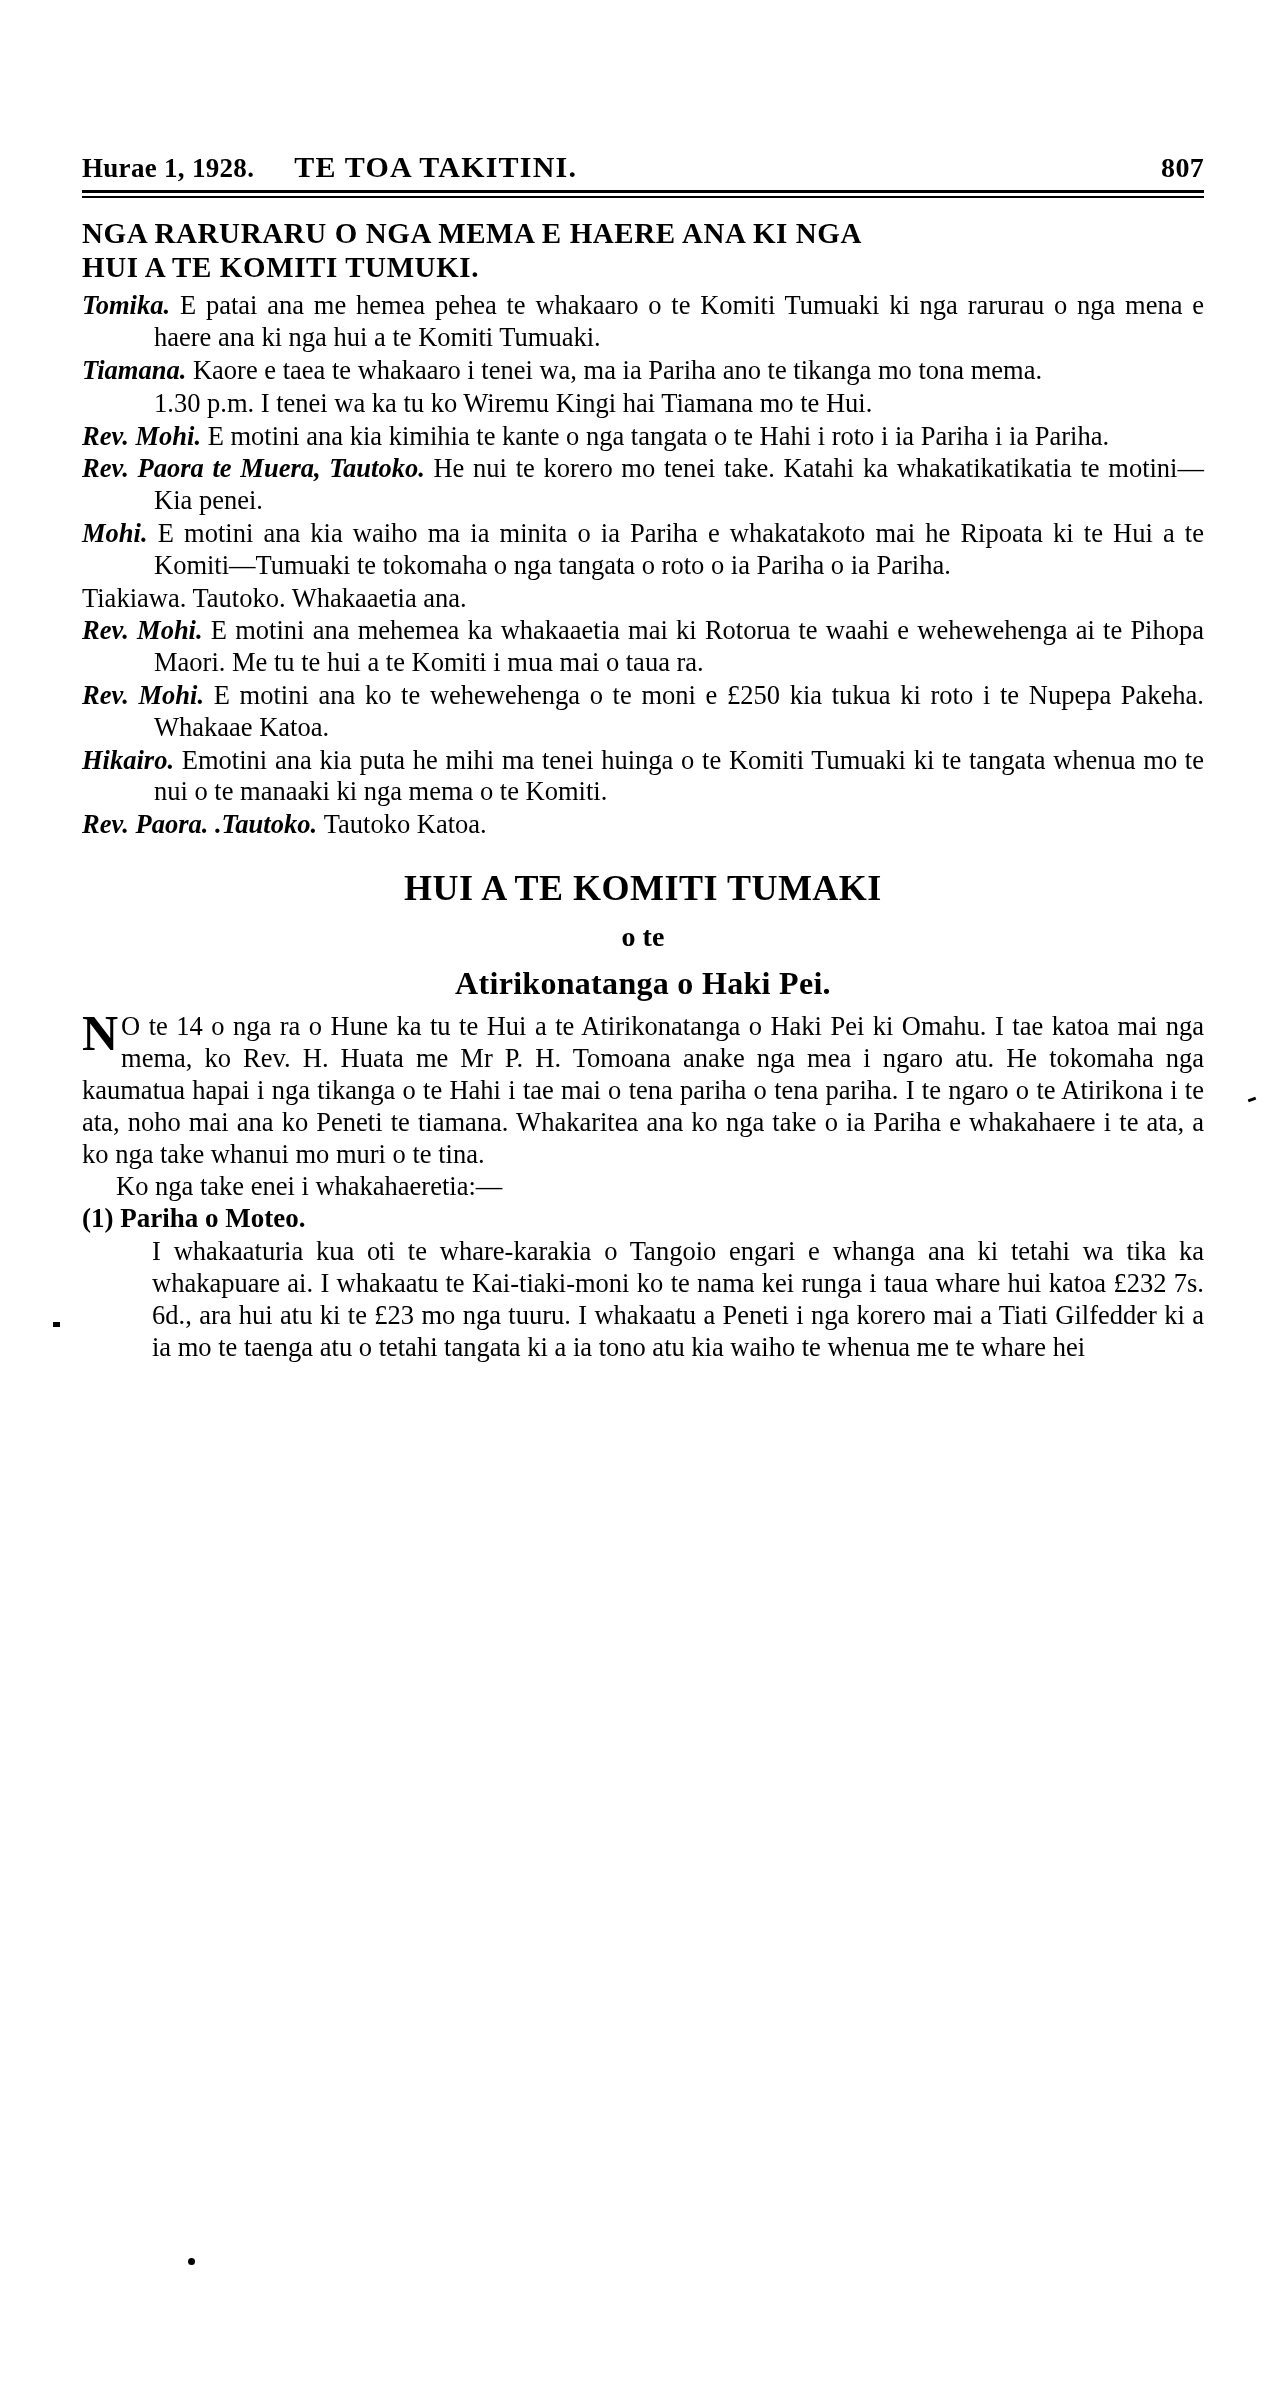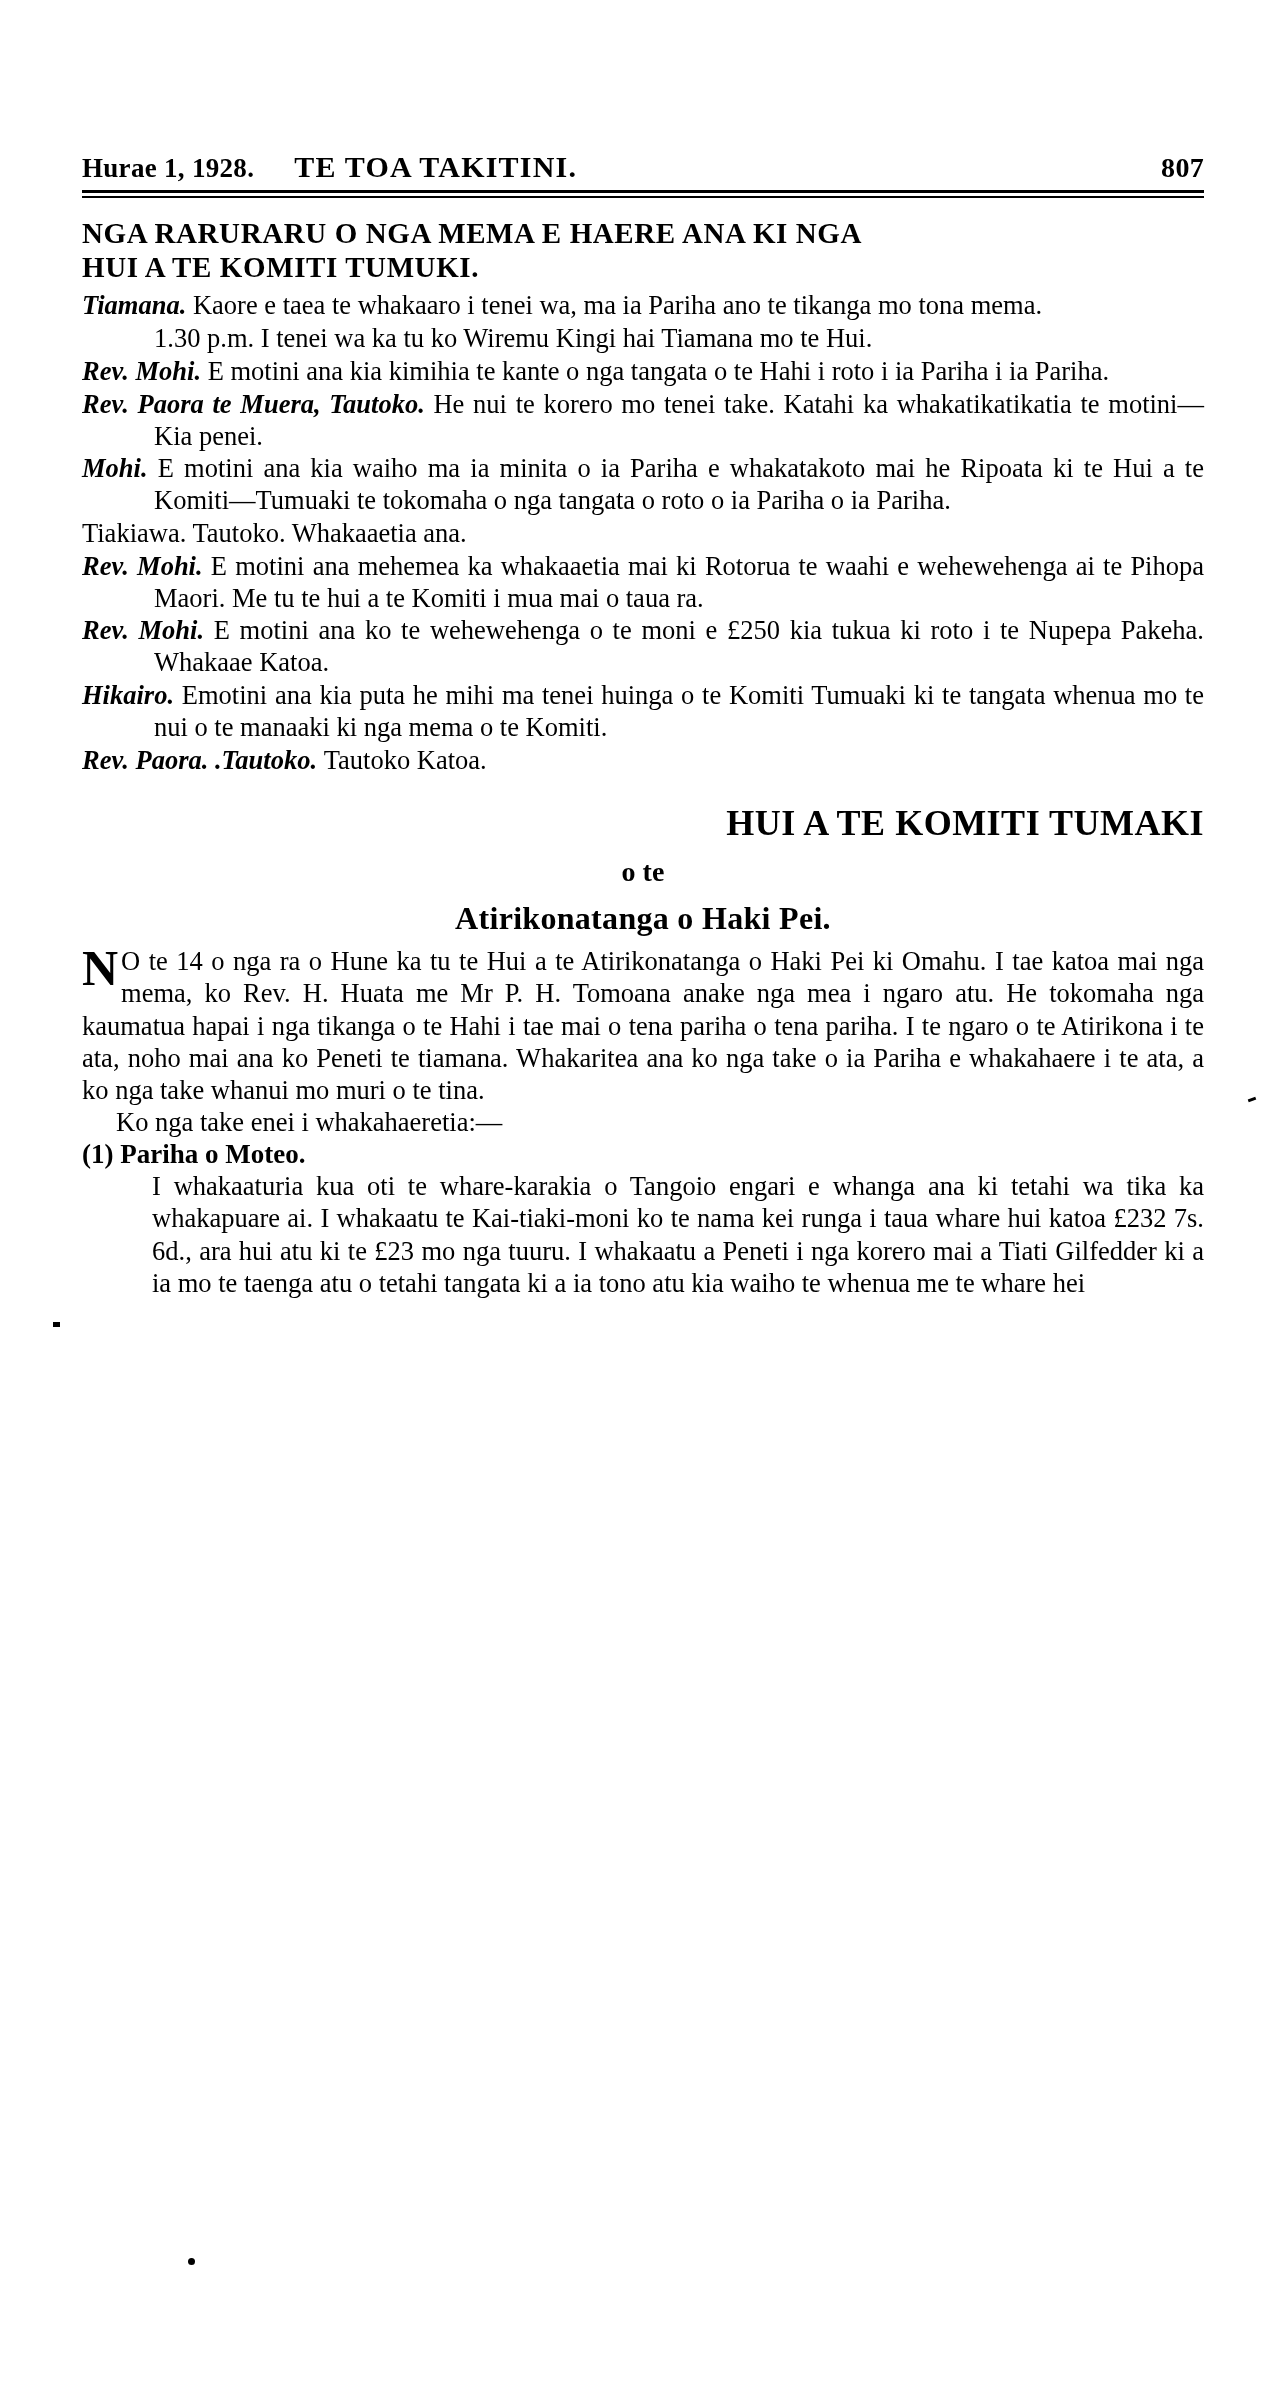--- a/index.html
+++ b/index.html
@@ -83,21 +83,21 @@
     font-style: normal;
     font-weight: normal;
   }
   .entry.time {
     padding-left: 72px;
     text-indent: 0;
   }
   
   .sec-title {
     margin-top: 26px;
-    text-align: right;
+    text-align: center;
     font-size: 36px;
     font-weight: bold;
     letter-spacing: 0.5px;
   }
   .sec-sub1 {
     margin-top: 12px;
     text-align: center;
     font-size: 28px;
     font-weight: bold;
   }
@@ -160,20 +160,24 @@
   </div>
   <div class="rule"></div>
 
   <div class="headline">
     <span>NGA RARURARU O NGA MEMA E HAERE ANA KI NGA</span>
     <span class="l2">HUI A TE KOMITI TUMUKI.</span>
   </div>
 
   <div class="minutes">
 
+    <p class="entry">
+      <span class="spk">Tomika.  </span>
+      <span>E patai ana me hemea pehea te whakaaro o te Komiti Tumuaki ki nga rarurau o nga mena e haere ana ki nga hui a te Komiti Tumuaki.</span>
+    </p>
 
     <p class="entry">
       <span class="spk">Tiamana.  </span>
       <span>Kaore e taea te whakaaro i tenei wa, ma ia Pariha ano te tikanga mo tona mema.</span>
     </p>
 
     <p class="entry time">
       <span>1.30 p.m. I tenei wa ka tu ko Wiremu Kingi hai Tiamana mo te Hui.</span>
     </p>
 

